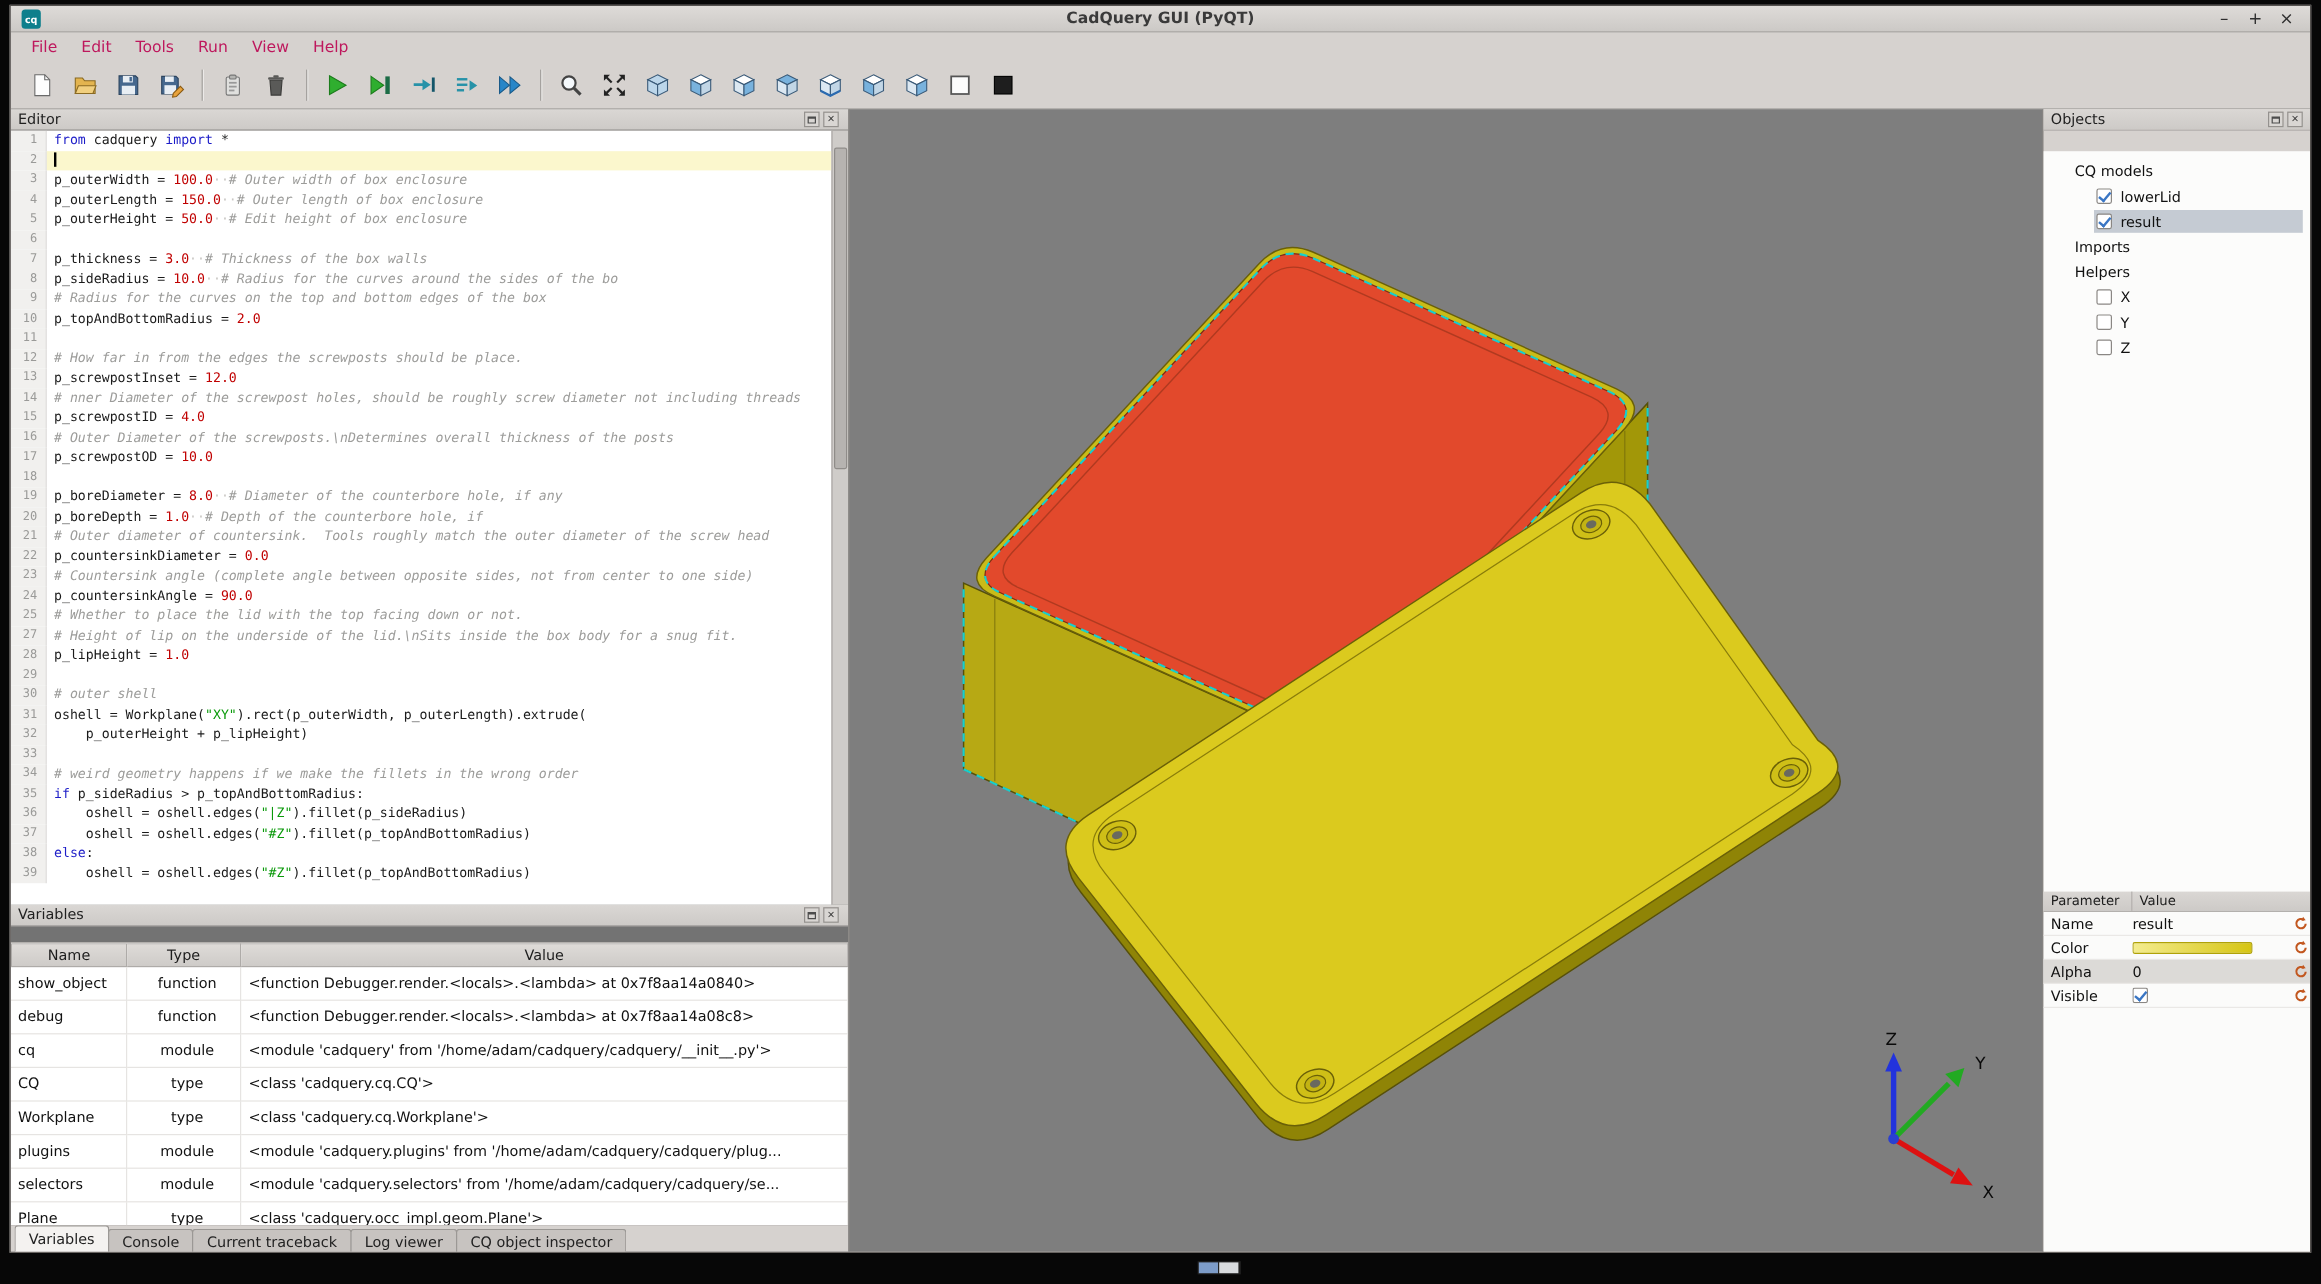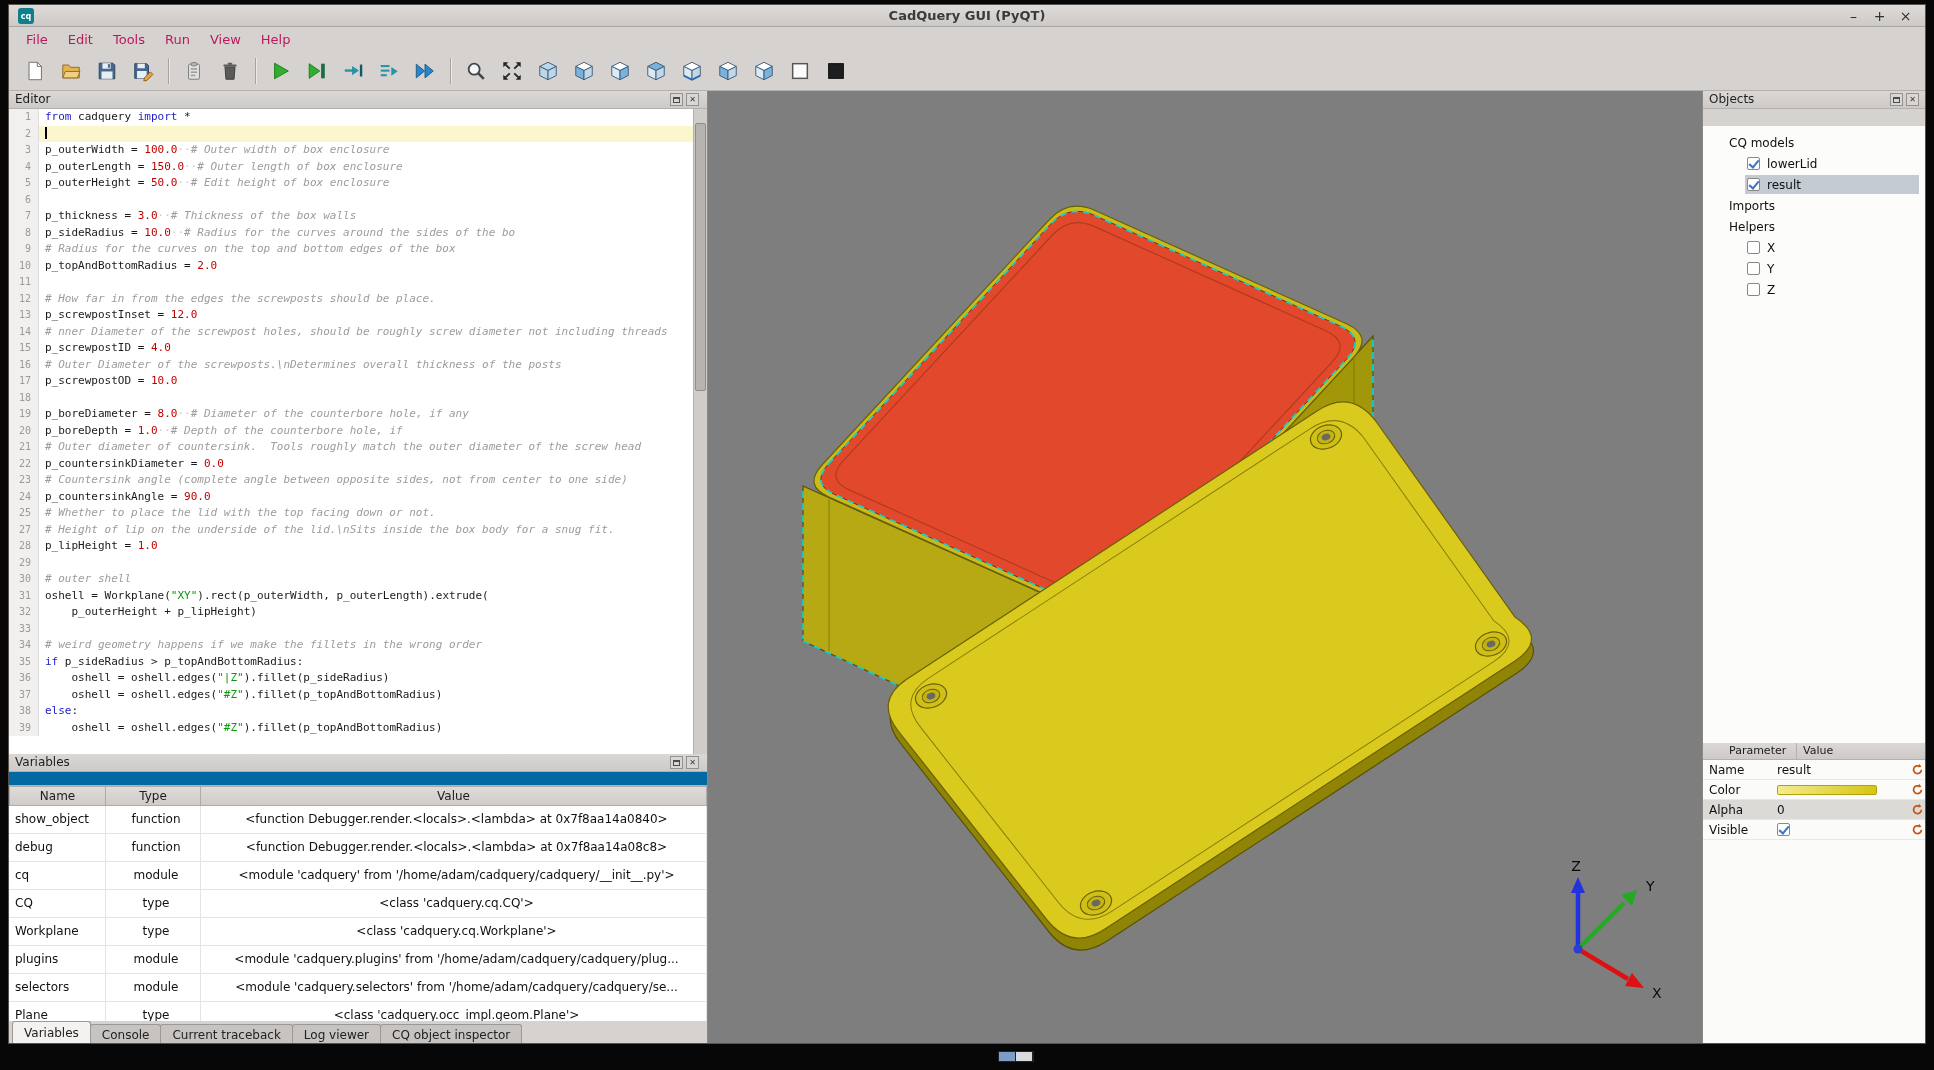--- a/index.html
+++ b/index.html
@@ -24,39 +24,39 @@
 
   .main { position:absolute; left:0; top:86px; width:1918px; height:953px; }
 
   
   .panel-header { position:absolute; width:100%; height:18px; background:linear-gradient(#dad7d4,#cdcac7); border-bottom:1px solid #b3b0ad; font-size:12px; color:#1f1f1f; padding-left:6px; line-height:17px; }
   .ph-btns { position:absolute; right:8px; top:2px; display:flex; gap:3px; }
   .ph-btn { width:13px; height:13px; border:1px solid #94918e; background:#d9d6d3; display:flex; align-items:center; justify-content:center; font-size:8px; color:#3c3c3c; line-height:1; }
   .ph-float-glyph { width:7px; height:6px; border:1px solid #4c4c4c; border-top-width:2px; }
 
   
-  .left-col { position:absolute; left:0; top:0; width:698px; height:953px; background:#0369a1; }
+  .left-col { position:absolute; left:0; top:0; width:698px; height:953px; background:#737373; }
   .editor-wrap { position:absolute; left:0; top:18px; width:684px; height:645px; background:#fff; overflow:hidden; }
   .editor-scrollbar { position:absolute; left:684px; top:18px; width:14px; height:645px; background:#cfccc9; border-left:1px solid #b3b0ad; }
   .editor-scrollbar .thumb { position:absolute; left:1px; top:14px; width:11px; height:268px; background:#b6b3b0; border:1px solid #8f8c89; border-radius:2px; }
 
   .code-line { height:16.5px; display:flex; white-space:pre; font-family:"DejaVu Sans Mono","Liberation Mono",monospace; font-size:11px; line-height:16.5px; }
   .code-line .gut { flex:0 0 30px; width:30px; background:#f1f0ee; color:#9a9a98; text-align:right; padding-right:7px; border-right:1px solid #e0dedc; font-size:10px; }
   .code-line .code { flex:1; padding-left:6px; color:#1a1a1a; overflow:hidden; }
   .code-line.current .code { background:#fbf7cd; }
   .caret { display:inline-block; width:2px; height:12px; background:#000; vertical-align:-2px; }
   .sy-k { color:#1d1dc8; } .sy-n { color:#c00000; } .sy-s { color:#0a9a0a; }
   .sy-c { color:#9c9c9a; font-style:italic; } .sy-b { color:#a128a1; } .sy-d { color:#c9c7c4; }
 
   .vars-wrap { position:absolute; left:0; top:694px; width:698px; height:236px; background:#fff; overflow:hidden; border-top:1px solid #b3b0ad; }
   .vrow { display:flex; }
   .vhead .vcell { background:linear-gradient(#dedbd8,#cecbc8); border:1px solid #aeaba8; border-left:none; height:20px; line-height:19px; text-align:center; font-size:12px; color:#1d1d1d; }
   .vhead .vcell:first-child { border-left:1px solid #aeaba8; }
   .vbody .vcell { height:28px; line-height:27px; font-size:12px; color:#111; padding-left:6px; border-right:1px solid #e6e4e2; border-bottom:1px solid #e6e4e2; white-space:nowrap; overflow:hidden; }
-  .vc1 { width:97px; flex:0 0 97px; } .vc2 { width:95px; flex:0 0 95px;text-align:center; } .vc3 { flex:1;text-align:center; }
+  .vc1 { width:97px; flex:0 0 97px; } .vc2 { width:95px; flex:0 0 95px;text-align:center; } .vc3 { flex:1; }
 
   .tabbar { position:absolute; left:0; top:930px; width:698px; height:23px; background:#d6d2cf; display:flex; align-items:flex-end; padding-left:3px; }
   .tab { height:20px; padding:0 11px; font-size:12px; color:#222; display:flex; align-items:center; background:#c7c3c0; border:1px solid #9b9895; border-bottom:none; margin-right:-1px; border-radius:3px 3px 0 0; }
   .tab.active { background:#f4f2f0; height:23px; }
 
   
   .viewport { position:absolute; left:698px; top:0; width:996px; height:953px; background:#7e7e7e; border-left:1px solid #8a8784; border-right:1px solid #8a8784; overflow:hidden; }
   .viewport svg { position:absolute; left:0; top:0; width:996px; height:953px; }
 
   
@@ -65,21 +65,21 @@
   .tree-row { height:21px; display:flex; align-items:center; font-size:12px; color:#101010; }
   .tree-row.l0 { padding-left:24px; }
   .tree-row.l1 { padding-left:42px; }
   .row-inner { display:flex; align-items:center; flex:1; margin-right:8px; height:19px; padding-left:2px; }
   .tree-row.selected .row-inner { background:#c5cbd3; }
   .cbx { width:13px; height:13px; border:1px solid #8a8784; background:#fff; margin-right:7px; position:relative; border-radius:2px; flex:0 0 13px; }
   .cbx.checked::after { content:""; position:absolute; left:3px; top:0px; width:4px; height:8px; border:solid #3a76c4; border-width:0 2px 2px 0; transform:rotate(40deg); }
 
   .param-header { position:absolute; left:0; top:652px; width:224px; height:17px; background:linear-gradient(#dad7d4,#cdcac7); border-bottom:1px solid #b3b0ad; display:flex; font-size:11px; color:#1d1d1d; }
   .param-header .phc { padding-left:6px; line-height:16px; }
-  .param-header .c1 { width:74px; border-right:1px solid #b3b0ad;margin-left:20px; }
+  .param-header .c1 { width:74px; border-right:1px solid #b3b0ad; }
   .param-body { position:absolute; left:0; top:669px; width:224px; height:284px; background:#fbfbfa; }
   .param-row { height:20px; display:flex; align-items:center; font-size:12px; color:#111; border-bottom:1px solid #eae8e6; }
   .param-row.hl { background:#dcdad7; }
   .pr-label { width:74px; flex:0 0 74px; padding-left:6px; }
   .pr-value { flex:1; display:flex; align-items:center; overflow:hidden; }
   .pr-reset { width:20px; flex:0 0 20px; display:flex; align-items:center; justify-content:center; }
   .pr-reset svg { width:13px; height:13px; }
   .swatch { width:100px; height:10px; border-radius:2px; border:1px solid #b0a208; }
 
   

